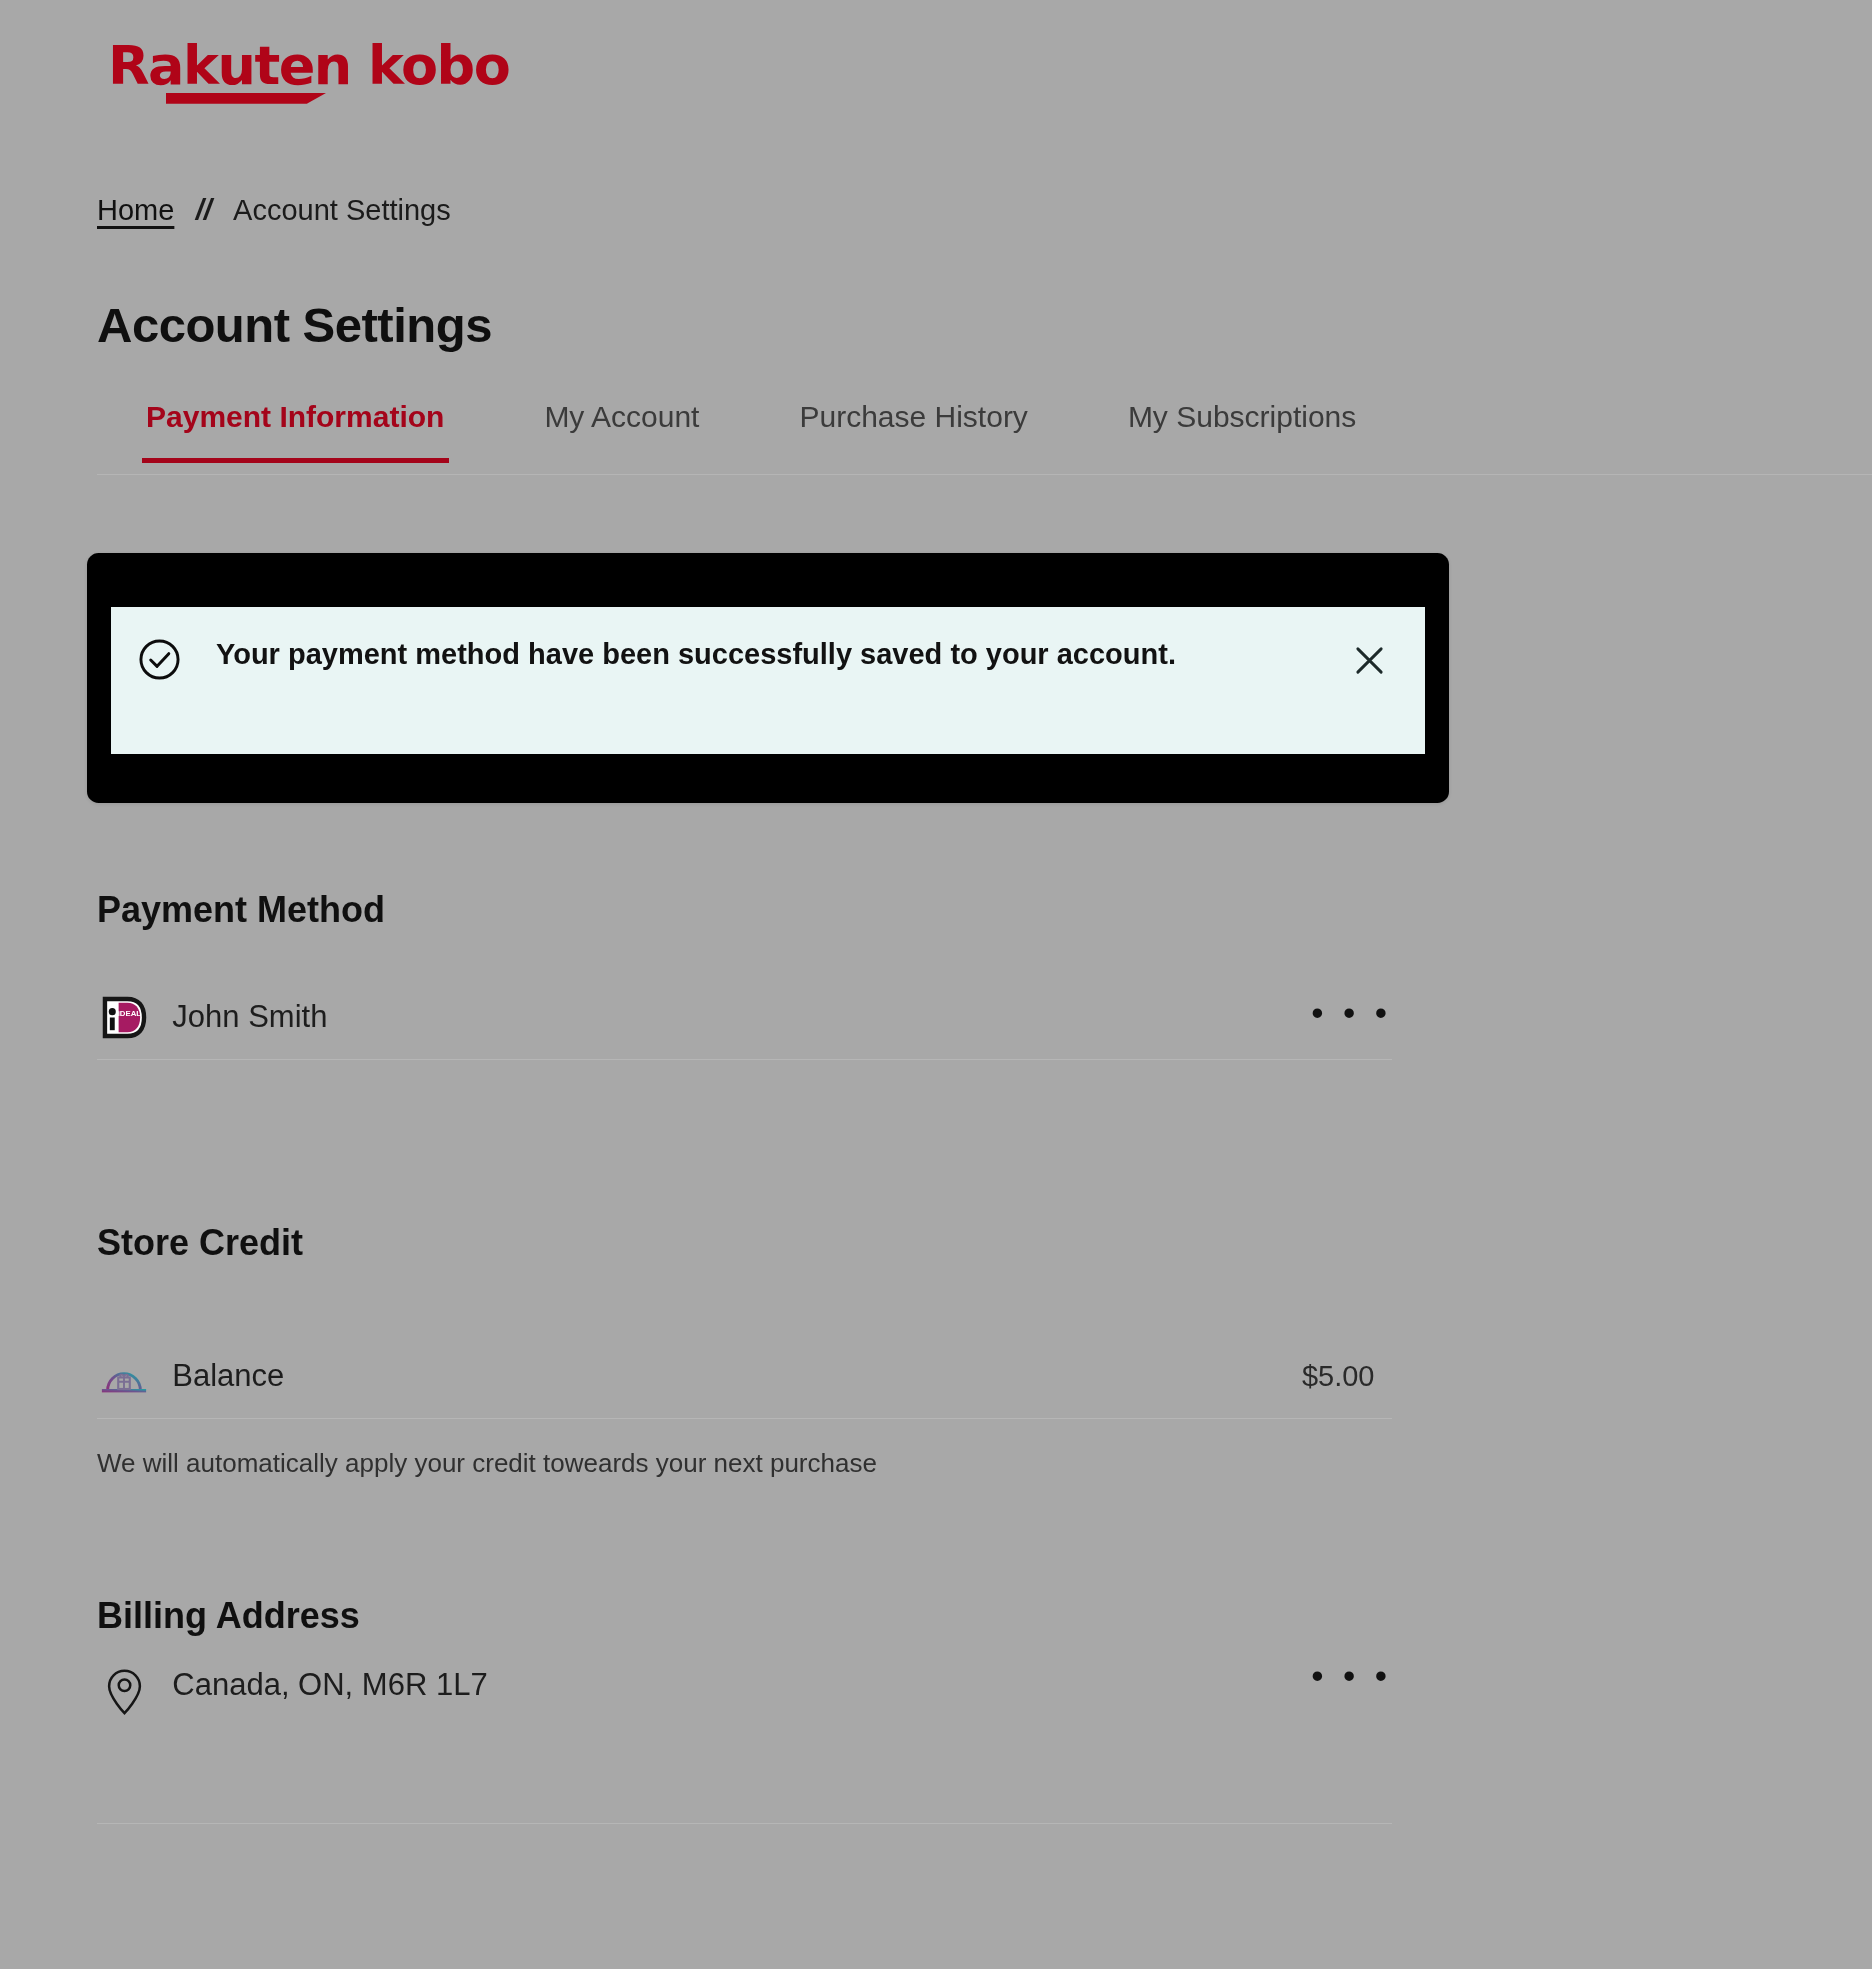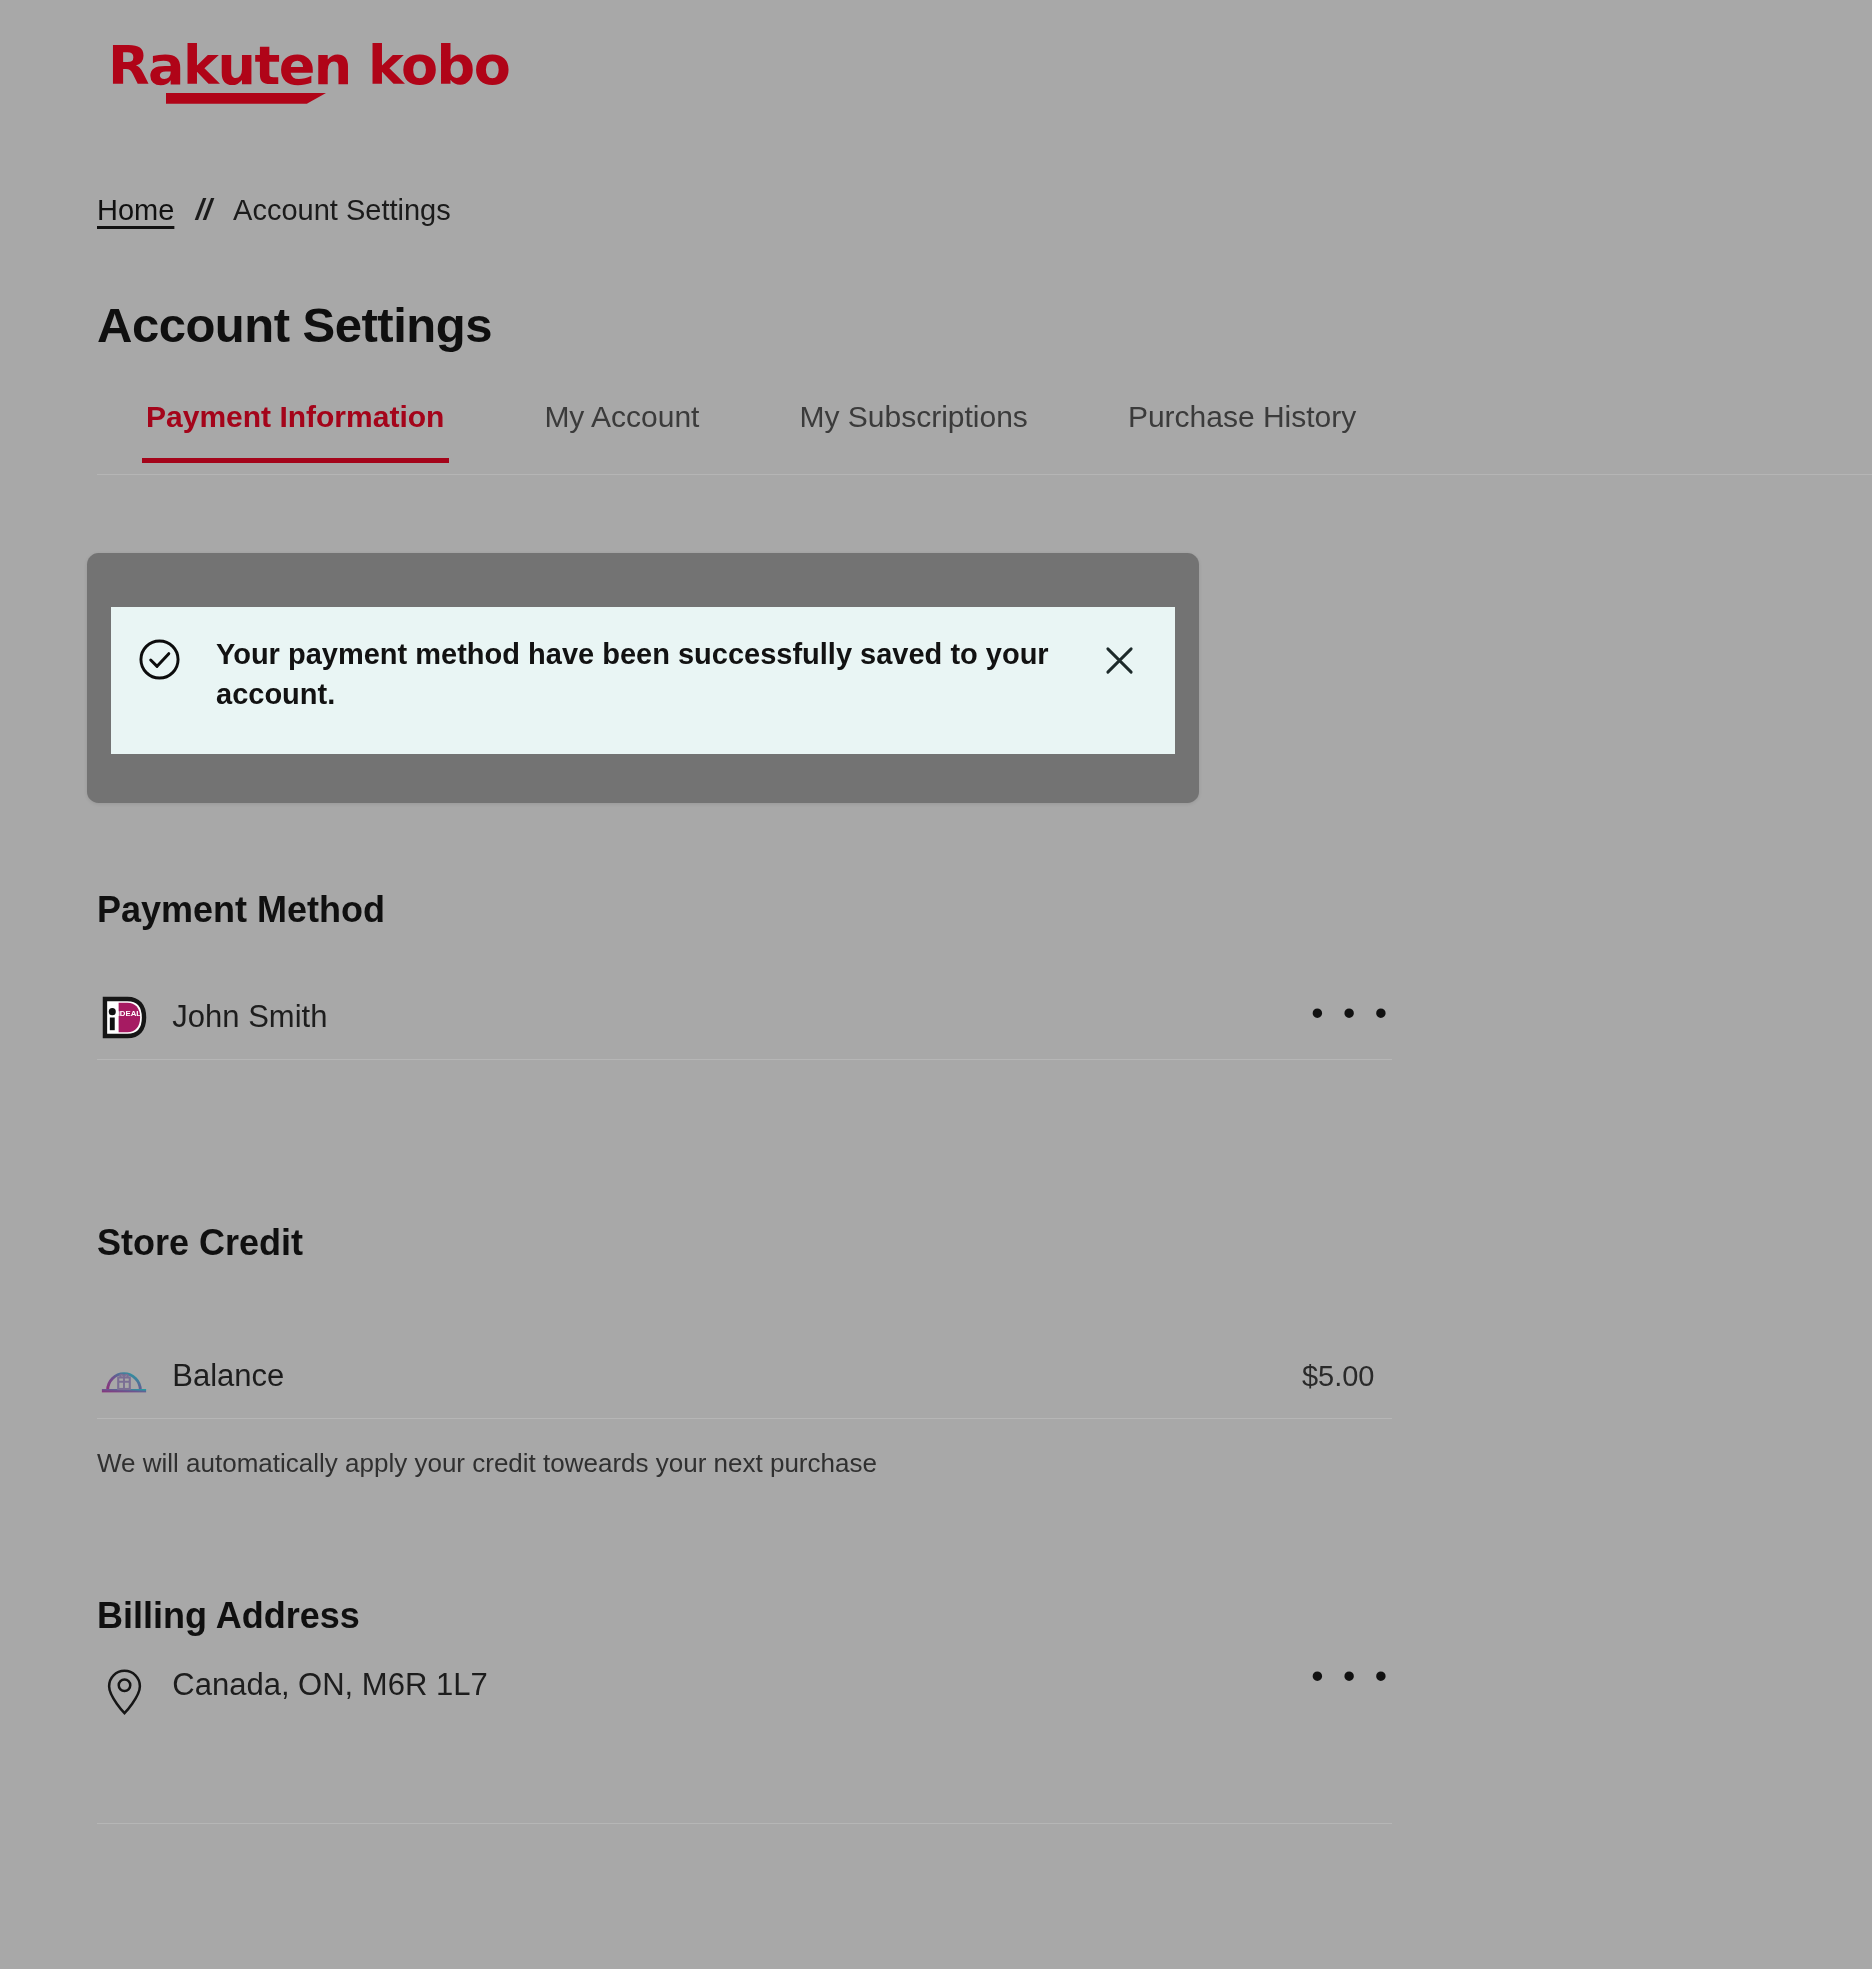--- a/index.html
+++ b/index.html
@@ -107,23 +107,23 @@
     bottom: 0;
     height: 4.9px;
     background: #a4041a;
   }
 
   
   .notice-card {
     position: absolute;
     left: 87px;
     top: 553px;
-    width: 1112px;
+    width: 1362px;
     height: 250px;
-    background: #737373;
+    background: #000000;
     border-radius: 11.6px;
     box-shadow: 0 1px 3.9px rgba(0,0,0,0.10);
   }
   .notice-alert {
     position: absolute;
     left: 24px;
     top: 54px;
     right: 24px;
     height: 147px;
     background: #e9f5f4;
@@ -233,22 +233,22 @@
   <span class="crumb-link">Home</span>
   <span class="crumb-sep">//</span>
   <span class="crumb-current">Account Settings</span>
 </nav>
 
 <h1 class="page-title">Account Settings</h1>
 
 <div class="tabs">
   <div class="tab active">Payment Information</div>
   <div class="tab">My Account</div>
+  <div class="tab">Purchase History</div>
   <div class="tab">My Subscriptions</div>
-  <div class="tab">Purchase History</div>
 </div>
 
 <div class="notice-card">
   <div class="notice-alert">
     <span class="notice-check">
       <svg width="43" height="43" viewBox="0 0 44 44">
         <circle cx="22" cy="22" r="19" fill="none" stroke="#0c0c0c" stroke-width="3"></circle>
         <path d="M13 22.5 L19.5 29 L31.5 16" fill="none" stroke="#0c0c0c" stroke-width="3" stroke-linecap="round" stroke-linejoin="round"></path>
       </svg>
     </span>

